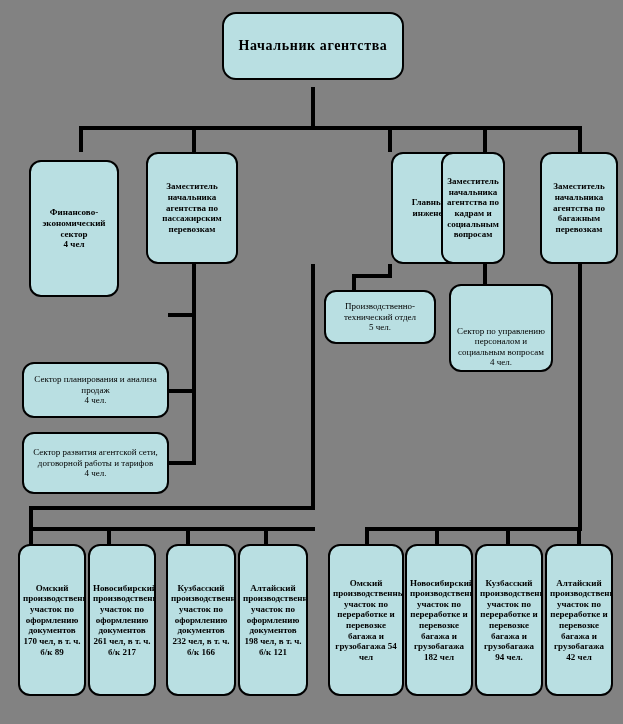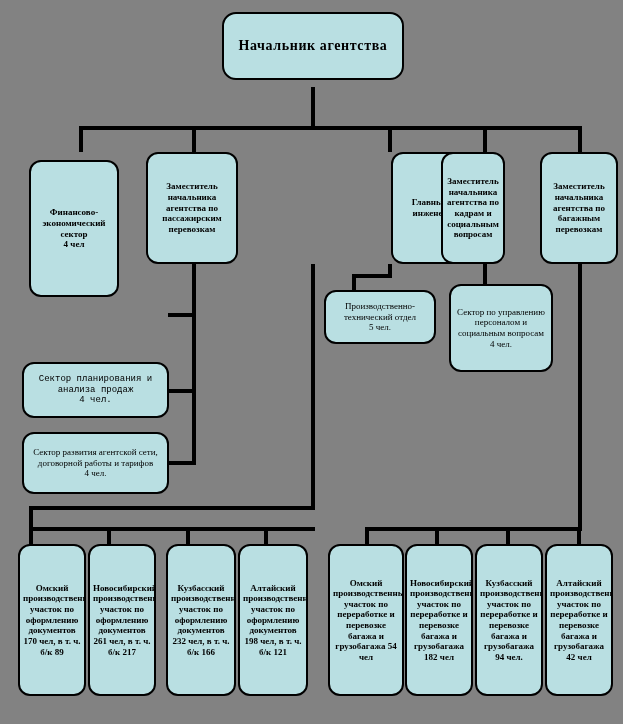--- a/index.html
+++ b/index.html
@@ -121,36 +121,36 @@
 
   <div class="node lvl1" style="left:441px; top:152px; width:64px; height:112px;">
     <span>Заместитель начальника агентства по кадрам и социальным вопросам</span>
   </div>
 
   <div class="node lvl1" style="left:540px; top:152px; width:78px; height:112px;">
     <span>Заместитель начальника агентства по багажным перевозкам</span>
   </div>
 
 
-  <div class="node lvl2" style="left:22px; top:362px; width:147px; height:56px;font-family:Liberation Mono, monospace;">
+  <div class="node lvl2" style="left:22px; top:362px; width:147px; height:56px;">
     <span style="white-space:pre-line;">Сектор планирования и анализа продаж
 4 чел.</span>
   </div>
 
   <div class="node lvl2" style="left:22px; top:432px; width:147px; height:62px;">
     <span style="white-space:pre-line;">Сектор развития агентской сети, договорной работы и тарифов
 4 чел.</span>
   </div>
 
   <div class="node lvl2" style="left:324px; top:290px; width:112px; height:54px;">
     <span style="white-space:pre-line;">Производственно-технический отдел
 5 чел.</span>
   </div>
 
-  <div class="node lvl2" style="left:449px; top:284px; width:104px; height:88px;">
+  <div class="node lvl2" style="left:449px; top:284px; width:104px; height:88px;align-items:flex-end;">
     <span style="white-space:pre-line;">Сектор по управлению персоналом и социальным вопросам
 4 чел.</span>
   </div>
 
   <div class="node lvl3" style="left:18px; top:544px; width:68px; height:152px;">
     <span>Омский производственный участок по оформлению документов 170 чел, в т. ч. б/к 89</span>
   </div>
 
   <div class="node lvl3" style="left:88px; top:544px; width:68px; height:152px;">
     <span>Новосибирский производственный участок по оформлению документов 261 чел, в т. ч. б/к 217</span>

